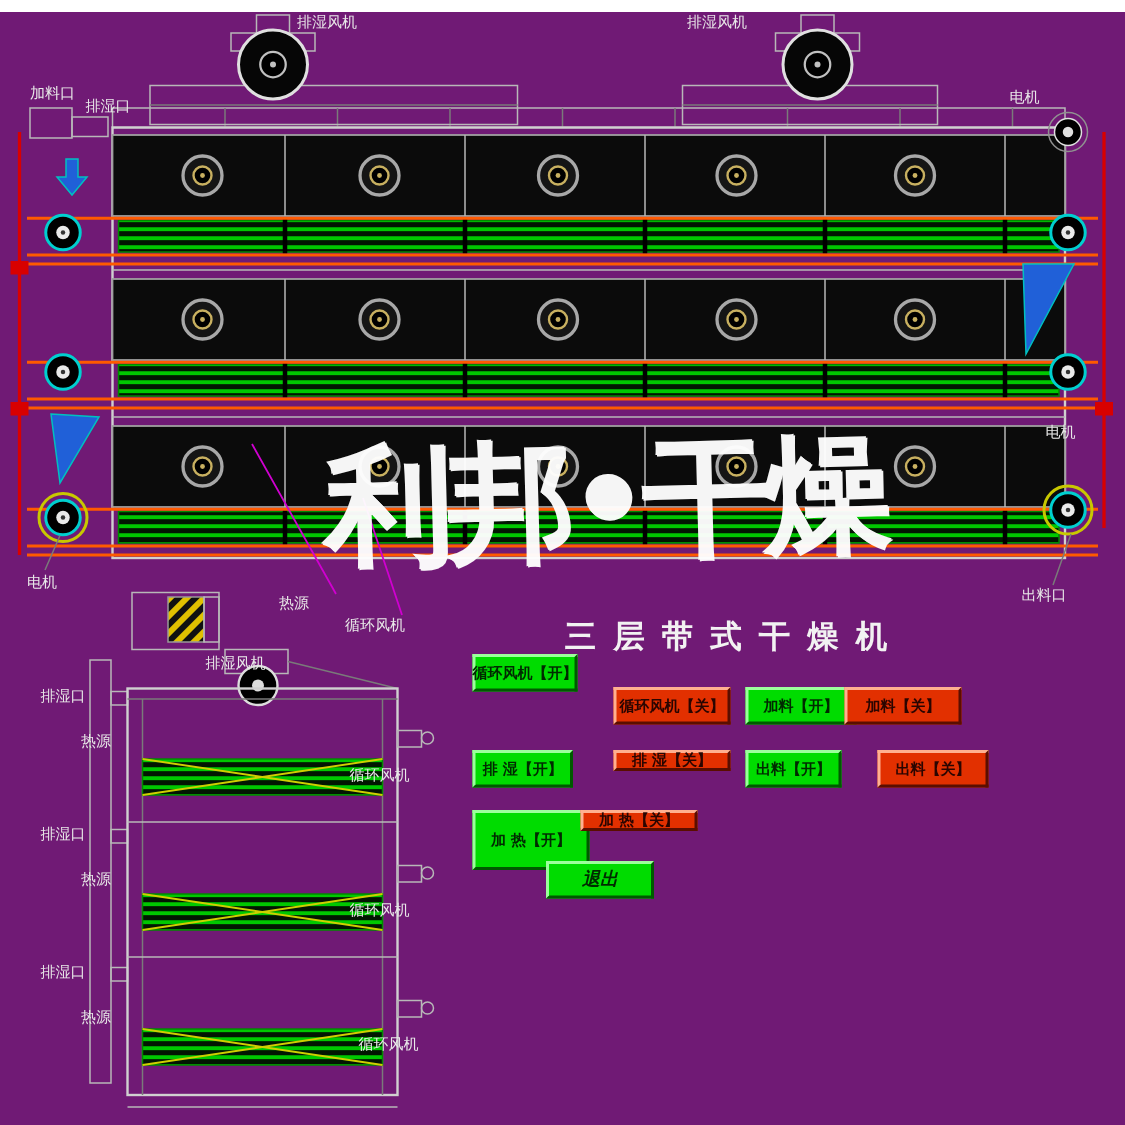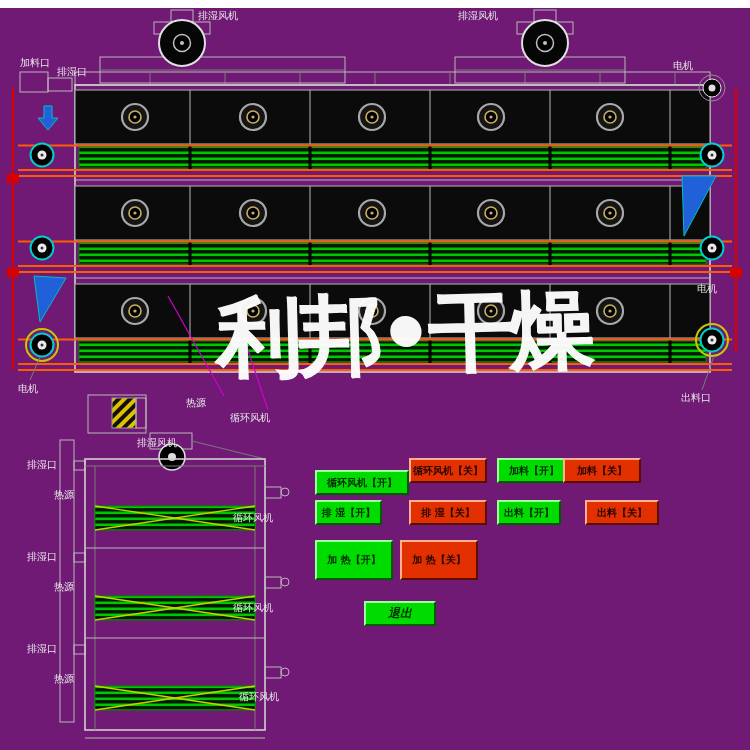--- a/index.html
+++ b/index.html
@@ -232,28 +232,29 @@
   <div class="lbl" style="left:233px;top:512px">循环风机</div>
   <div class="lbl" style="left:27px;top:551px">排湿口</div>
   <div class="lbl" style="left:54px;top:581px">热源</div>
   <div class="lbl" style="left:233px;top:602px">循环风机</div>
   <div class="lbl" style="left:27px;top:643px">排湿口</div>
   <div class="lbl" style="left:54px;top:673px">热源</div>
   <div class="lbl" style="left:239px;top:691px">循环风机</div>
 
   <div class="watermark">利邦•干燥</div>
 
-
-  <div class="btn on" style="left:315px;top:470px;width:94px;height:25px">循环风机【开】</div>
+  <div class="panel-title">三 层 带 式 干 燥 机</div>
+
+  <div class="btn on" style="left:315px;top:436px;width:70px;height:25px">循环风机【开】</div>
   <div class="btn off" style="left:409px;top:458px;width:78px;height:25px">循环风机【关】</div>
   <div class="btn on" style="left:497px;top:458px;width:74px;height:25px">加料【开】</div>
   <div class="btn off" style="left:563px;top:458px;width:78px;height:25px">加料【关】</div>
 
   <div class="btn on" style="left:315px;top:500px;width:67px;height:25px">排 湿【开】</div>
-  <div class="btn off" style="left:409px;top:500px;width:78px;height:25px">排 湿【关】</div>
+  <div class="btn off" style="left:409px;top:500px;width:78px;height:14px">排 湿【关】</div>
   <div class="btn on" style="left:497px;top:500px;width:64px;height:25px">出料【开】</div>
   <div class="btn off" style="left:585px;top:500px;width:74px;height:25px">出料【关】</div>
 
   <div class="btn on" style="left:315px;top:540px;width:78px;height:40px">加 热【开】</div>
-  <div class="btn off" style="left:400px;top:540px;width:78px;height:40px">加 热【关】</div>
-
-  <div class="btn on exit" style="left:364px;top:601px;width:72px;height:25px">退出</div>
+  <div class="btn off" style="left:387px;top:540px;width:78px;height:14px">加 热【关】</div>
+
+  <div class="btn on exit" style="left:364px;top:574px;width:72px;height:25px">退出</div>
 </div>
 
 </body></html>

